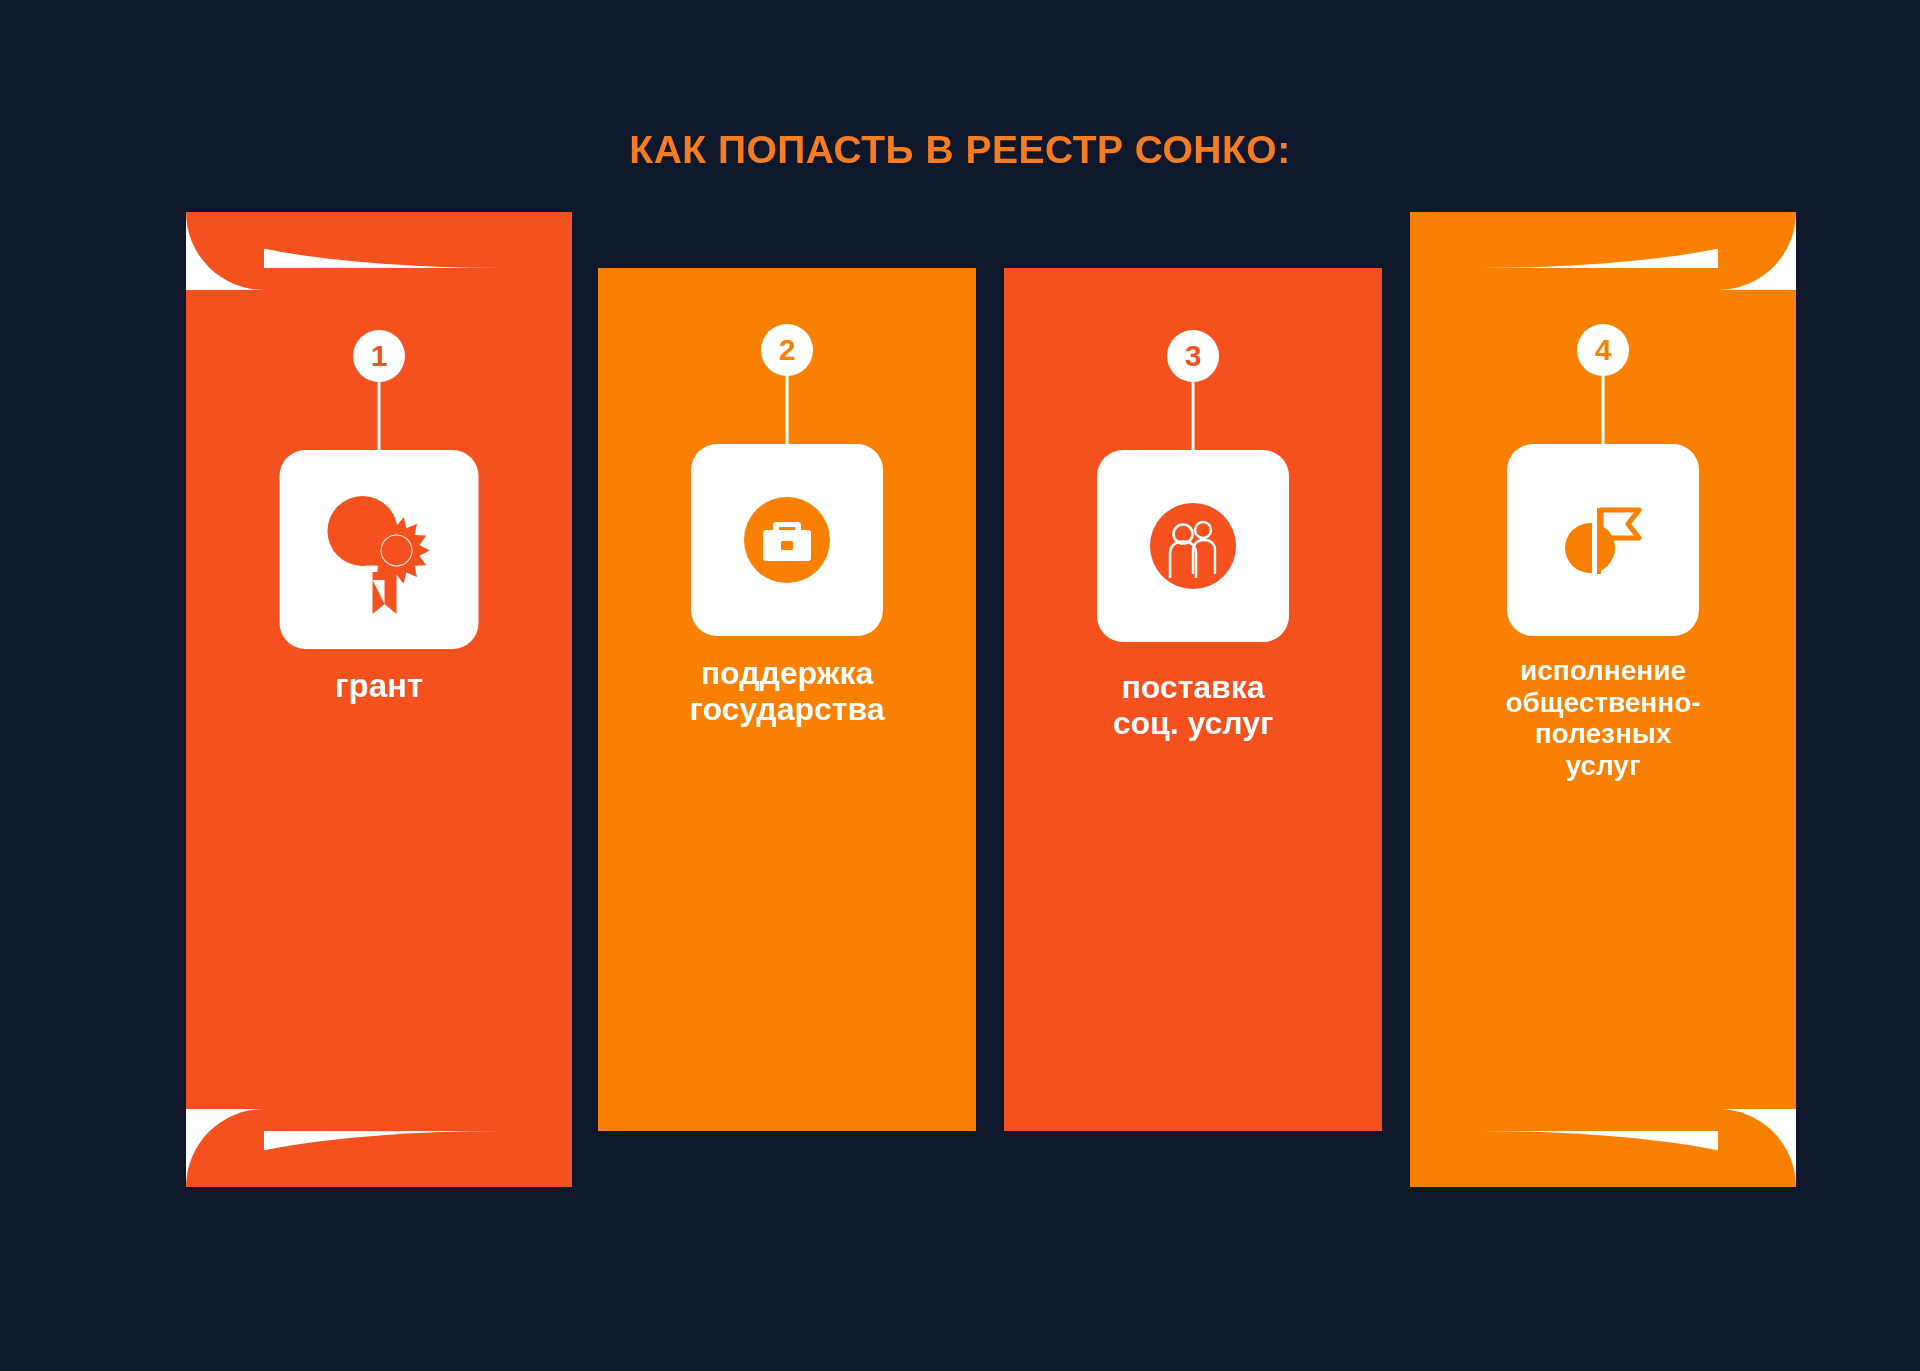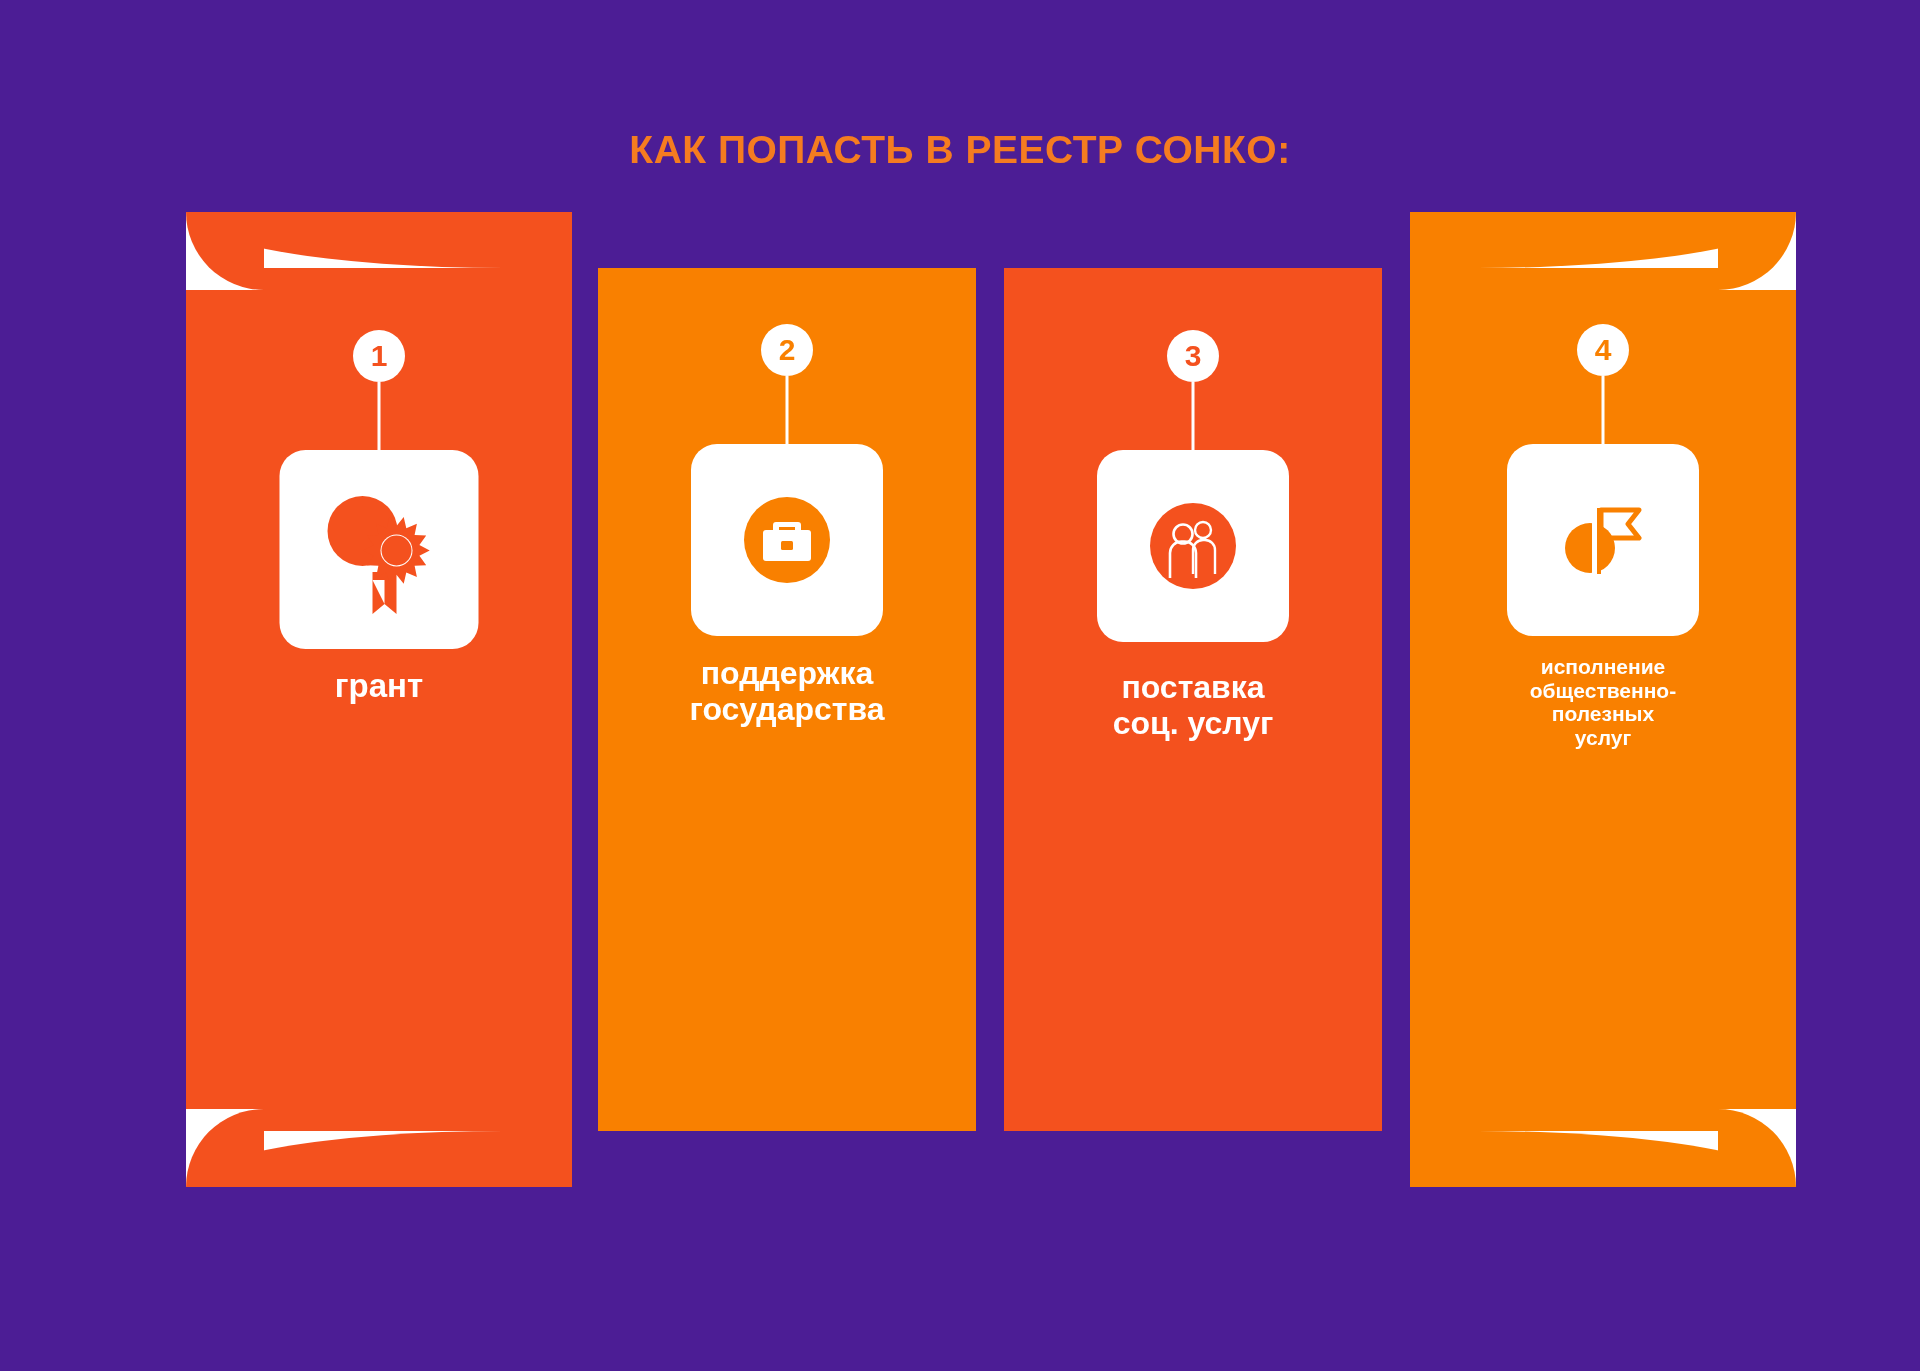--- a/index.html
+++ b/index.html
@@ -190,26 +190,26 @@
   #col2 .caption   { top: 443px; font-size: 32px; }
 
   #col3 .badge     { top: 118px; }
   #col3 .connector { top: 170px; height: 68px; }
   #col3 .tile      { top: 238px; width: 192px; height: 192px; }
   #col3 .caption   { top: 450px; font-size: 32px; margin-top: 7px; }
 
   #col4 .badge     { top: 112px; }
   #col4 .connector { top: 164px; height: 68px; }
   #col4 .tile      { top: 232px; width: 192px; height: 192px; }
-  #col4 .caption   { top: 443px; font-size: 21px; width: 125%; }
+  #col4 .caption   { top: 443px; font-size: 28px; width: 125%; }
 </style>
 </head>
 <body>
 
-<div id="stage" style="background: #4c1d95;">
+<div id="stage" style="background: #0f172a;">
 
   <div class="page-title" style="color: rgb(245, 124, 32);">КАК ПОПАСТЬ В РЕЕСТР СОНКО:</div>
 
   <div class="columns">
 
     <div class="col notched" id="col1" style="--c: #F4511E;">
       <div class="slab"></div>
       <div class="bite top" style="background: rgb(255, 255, 255);">
           <div style="position: absolute; width: 100%; height: 100%; background: rgb(244, 81, 30); left: 0px; top: 0px; border-bottom-left-radius: 100%;"></div>
         </div>

